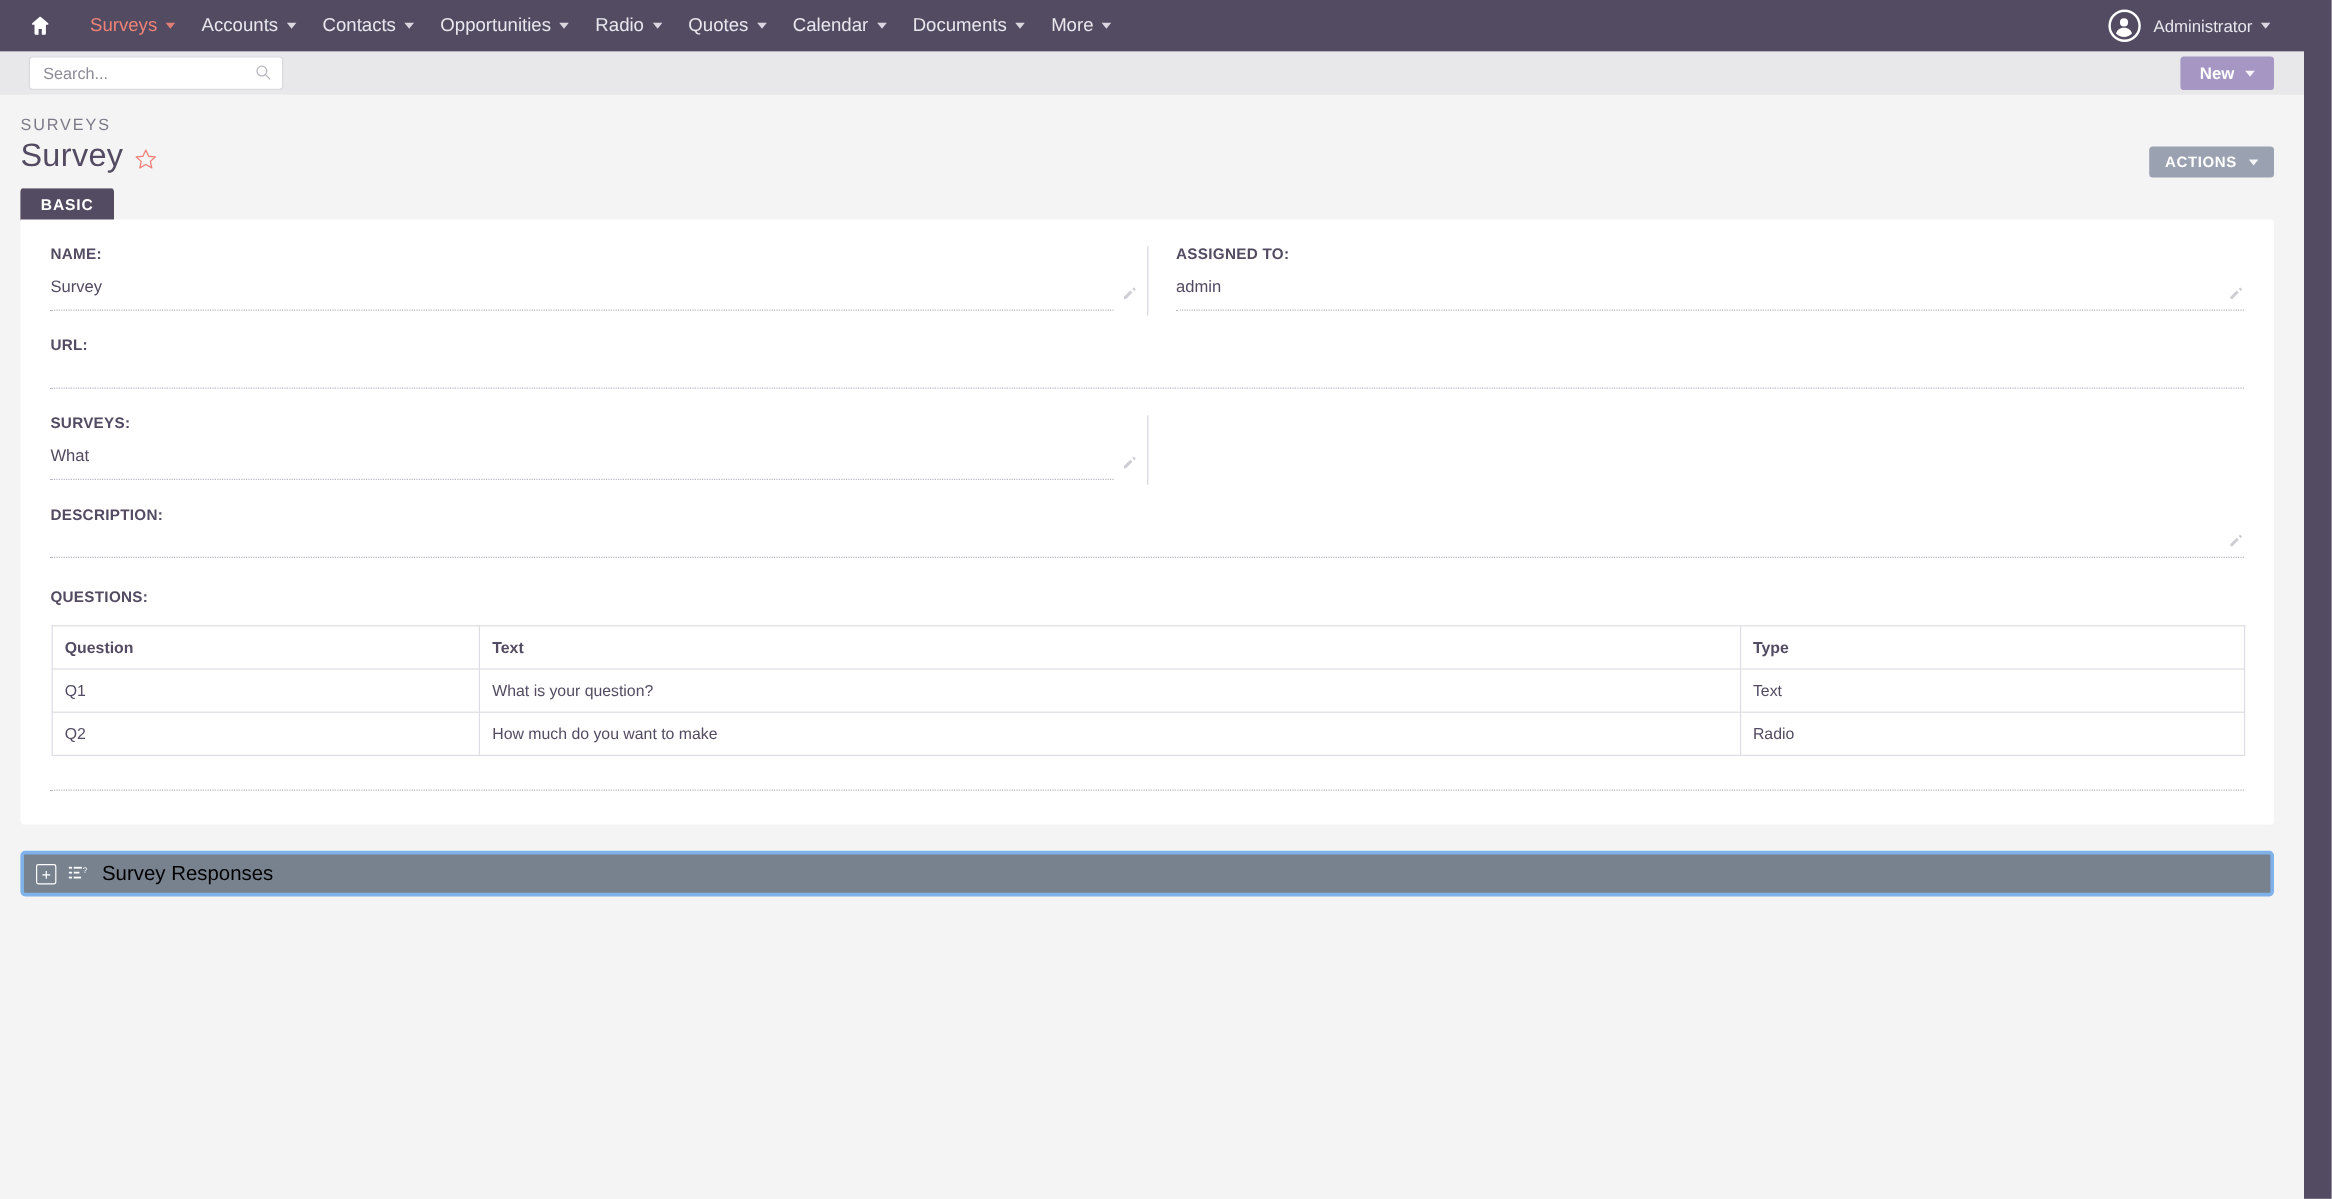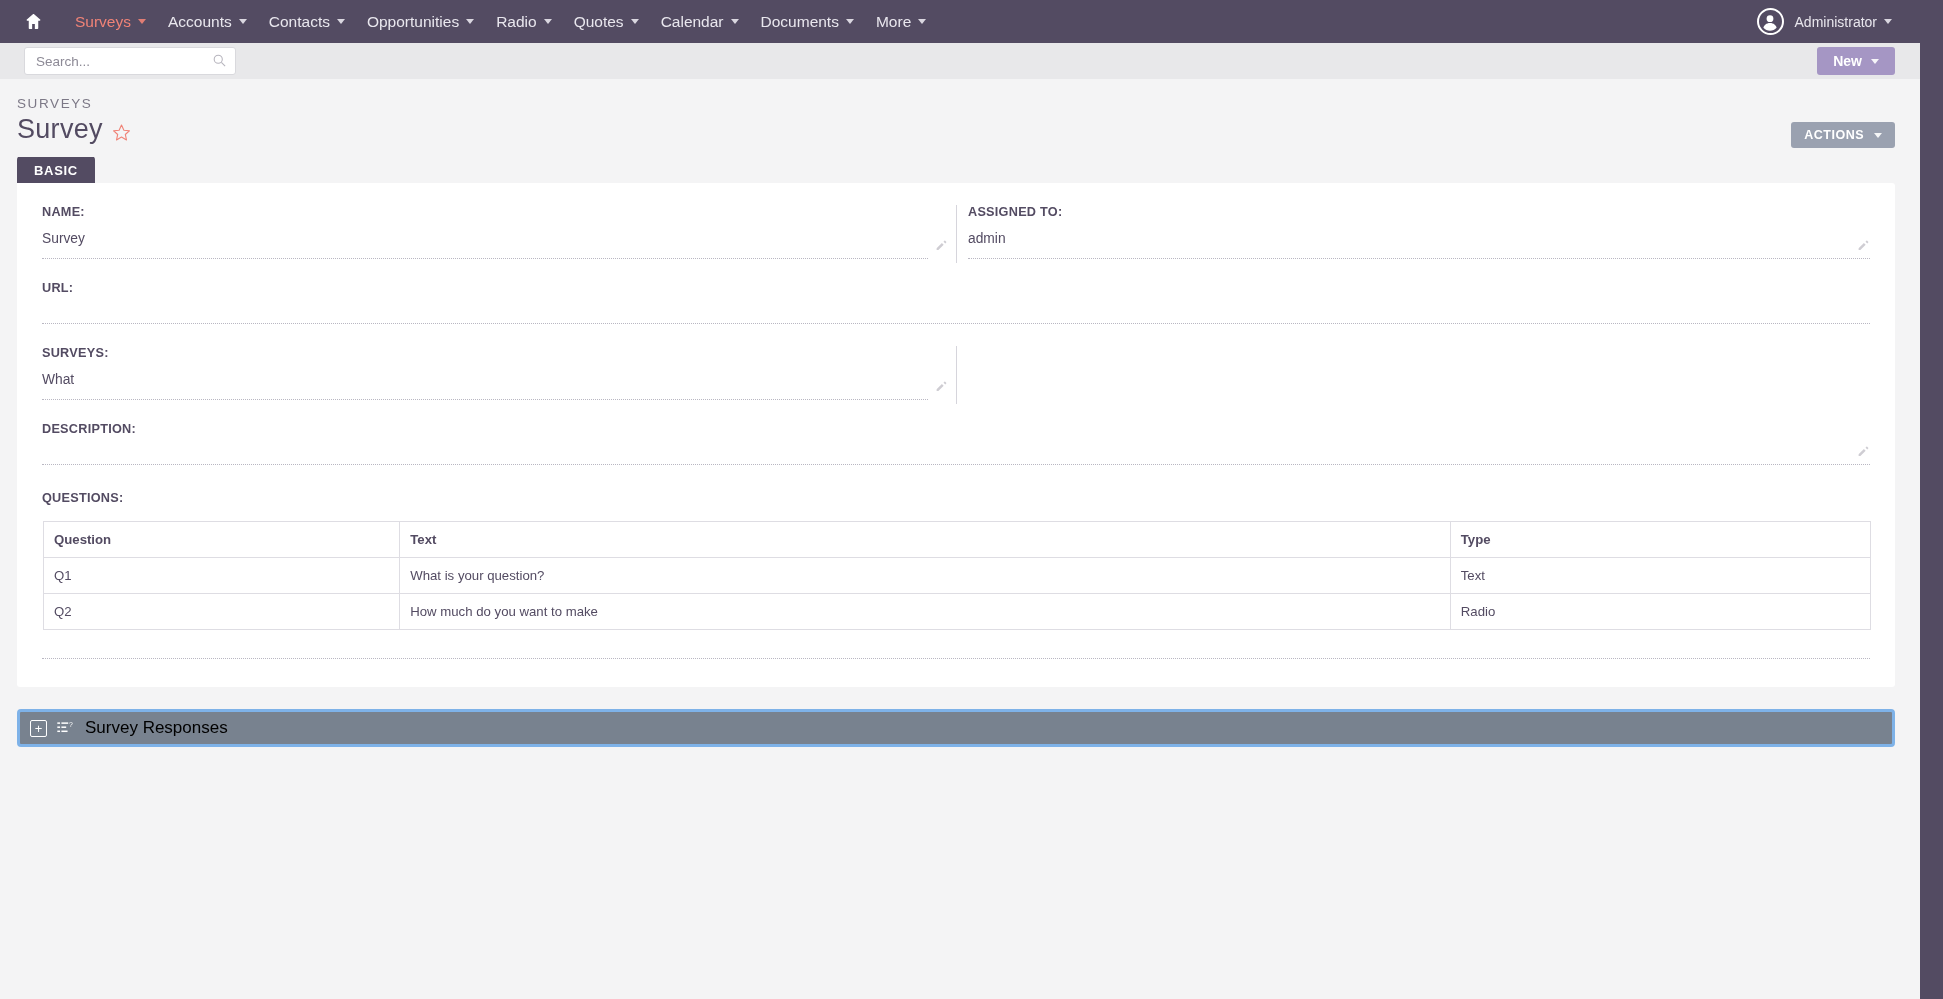--- a/index.html
+++ b/index.html
@@ -217,21 +217,21 @@
   }
 
   .field-row { display: flex; position: relative; }
   .field-cell {
     position: relative;
     padding-bottom: 4px;
   }
   .field-cell.half { width: 50%; }
   .field-cell.full { width: 100%; }
   .field-cell.left-half { padding-right: 28px; }
-  .field-cell.right-half { padding-left: 12px; }
+  .field-cell.right-half { padding-left: 24px; }
 
   .field-label {
     font-size: 12.7px;
     font-weight: bold;
     color: #534b62;
     letter-spacing: .25px;
     margin-bottom: 11px;
   }
   .field-value {
     font-size: 13.8px;

